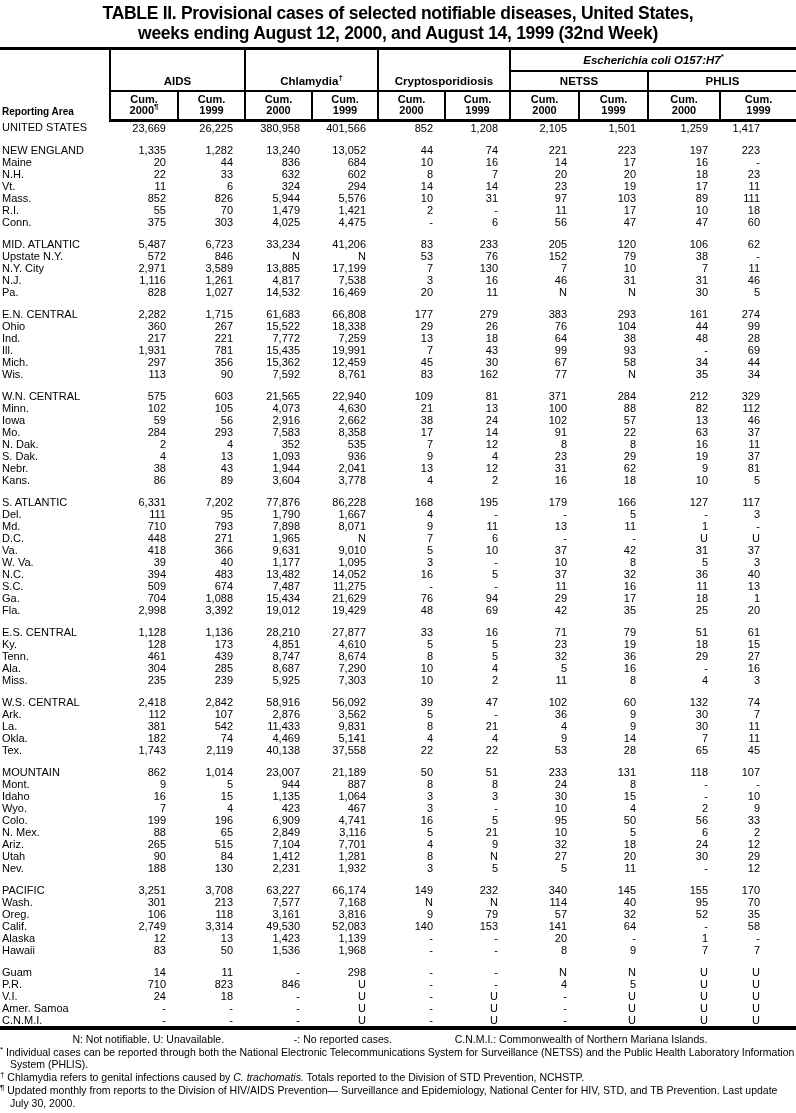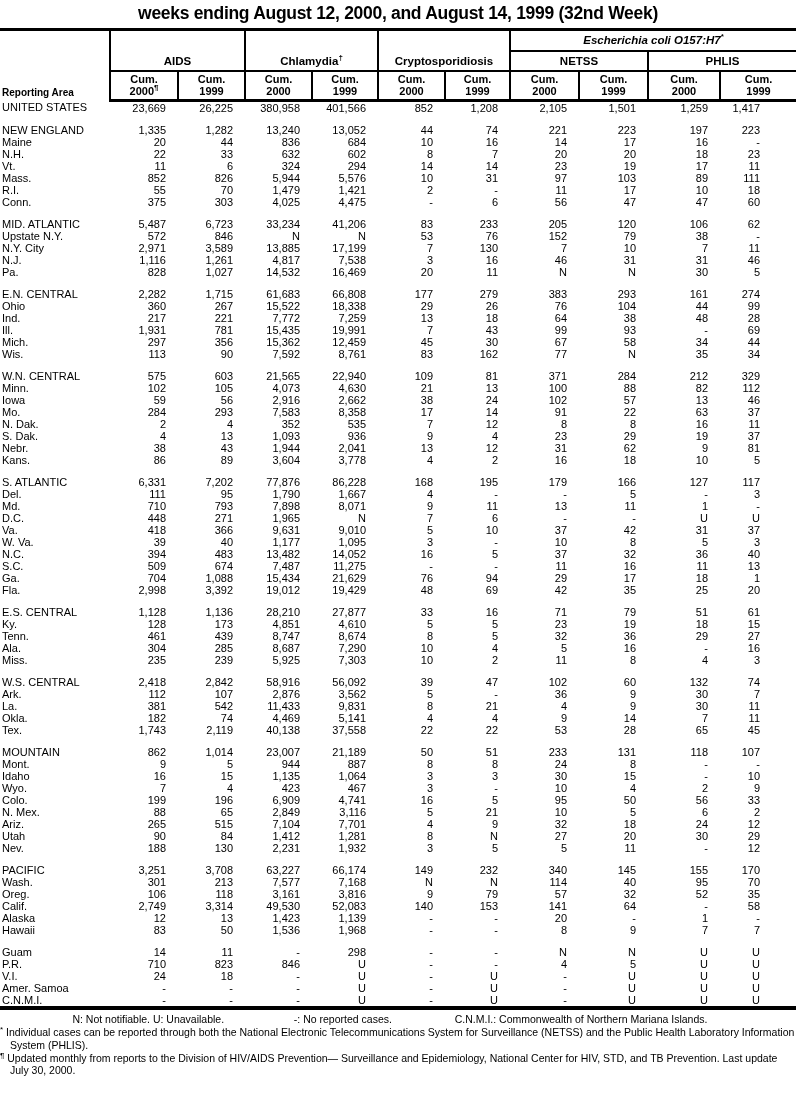--- a/index.html
+++ b/index.html
@@ -70,20 +70,21 @@
   .fn {
     font-size: 10.5px; line-height: 12.8px;
     padding-left: 10px; text-indent: -10px;
   }
   sup { font-size: 8px; line-height: 0; }
 </style>
 </head>
 <body>
 
 <div class="title">
+  <div>TABLE II. Provisional cases of selected notifiable diseases, United States,</div>
   <div>weeks ending August 12, 2000, and August 14, 1999 (32nd Week)</div>
 </div>
 
 <table class="tbl" id="tbl">
   <colgroup>
     <col style="width:110px">
       <col style="width:68px">
       <col style="width:67px">
     <col style="width:67px">
       <col style="width:66px">
@@ -1056,15 +1057,16 @@
 
 <div class="footer">
   <div class="legend">
     <span class="lg0">N: Not notifiable.</span>
     <span class="lg1">U: Unavailable.</span>
     <span class="lg2">-: No reported cases.</span>
     <span class="lg3">C.N.M.I.: Commonwealth of Northern Mariana Islands.</span>
   </div>
   <div id="footnotes">
       <div class="fn"><sup>*</sup> Individual cases can be reported through both the National Electronic Telecommunications System for Surveillance (NETSS) and the Public Health Laboratory Information System (PHLIS).</div>
+      <div class="fn"><sup>†</sup> Chlamydia refers to genital infections caused by <i>C. trachomatis.</i> Totals reported to the Division of STD Prevention, NCHSTP.</div>
       <div class="fn"><sup>¶</sup> Updated monthly from reports to the Division of HIV/AIDS Prevention— Surveillance and Epidemiology, National Center for HIV, STD, and TB Prevention. Last update July 30, 2000.</div>
     </div>
 </div>
 
 </body></html>

